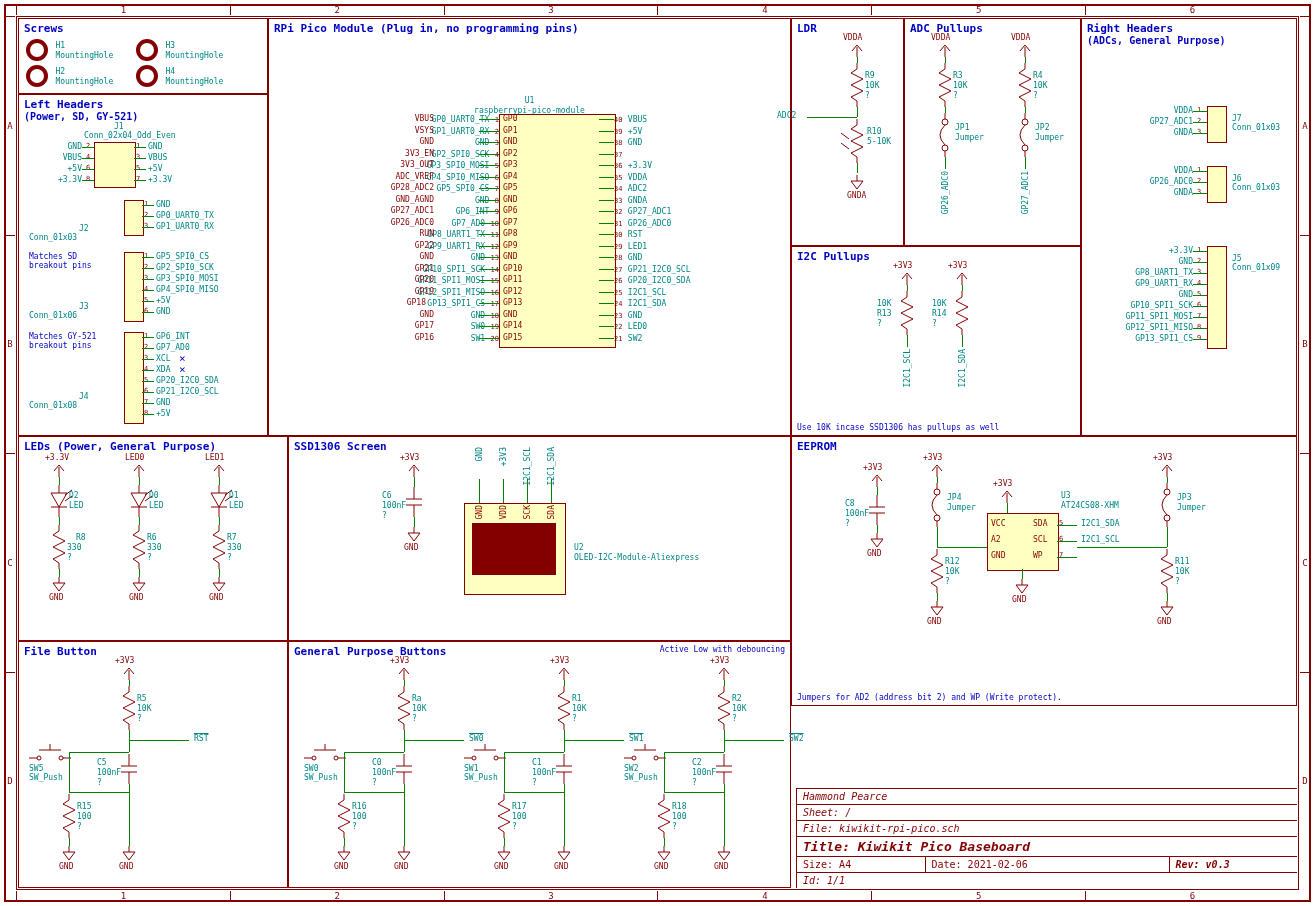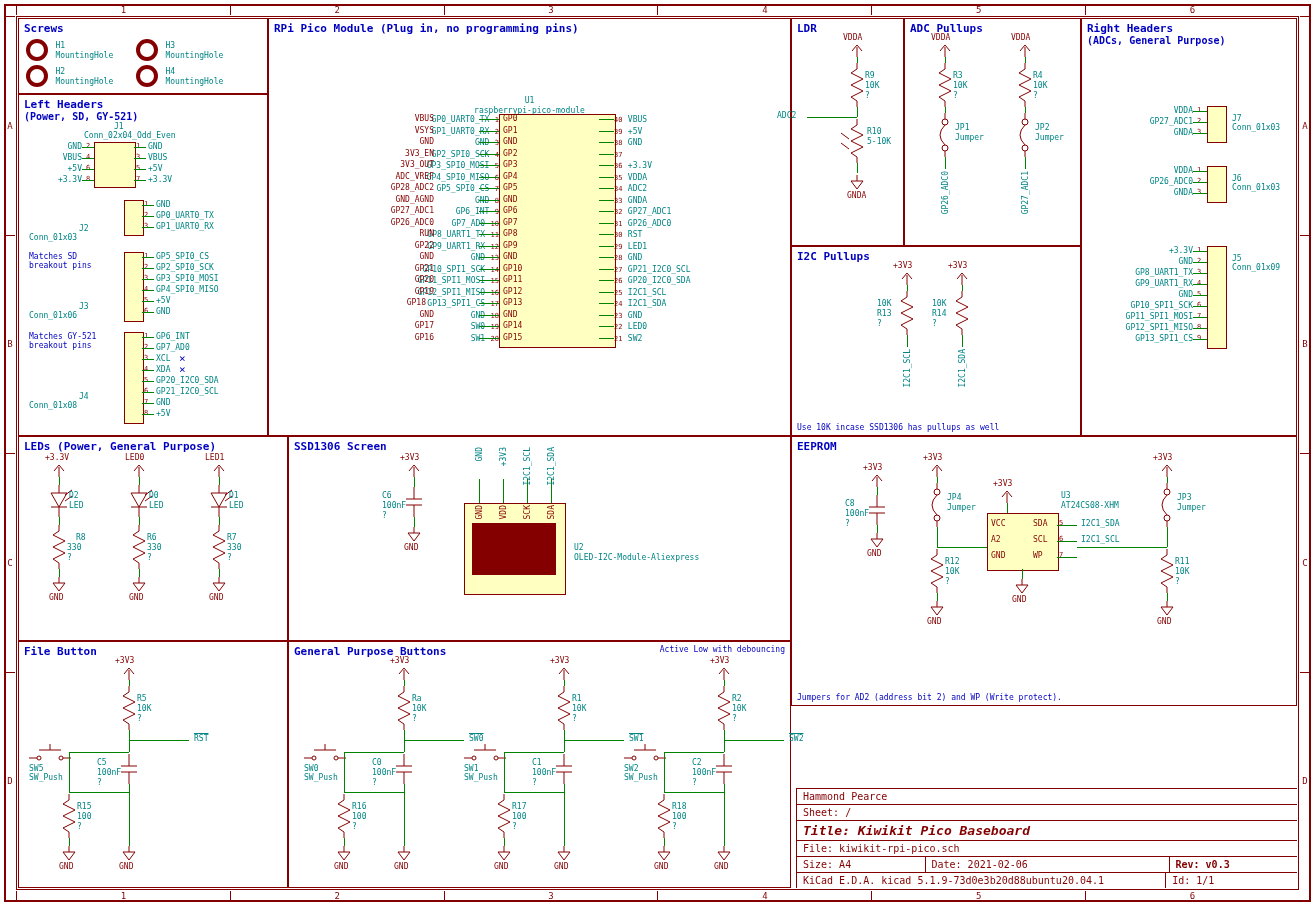--- a/index.html
+++ b/index.html
@@ -103,21 +103,21 @@
   }
   .title-block .row {
     border-bottom: 1px solid #840000;
     display: flex;
   }
   .title-block .row:last-child { border-bottom: none; }
   .title-block .cell {
     padding: 2px 6px;
     border-right: 1px solid #840000;
   }
-  .title-block .cell:last-child { border-right: none; }
+  .title-block .cell:last-child { border-right: none; font-style: italic; }
   .oled {
     position: absolute;
     border: 1px solid #840000;
     background: #ffffc2;
   }
   .oled-screen {
     position: absolute;
     background: #840000;
   }
   .hole {
@@ -1148,29 +1148,28 @@
   </div>
 
   <div class="title-block">
     <div class="row">
         <div class="cell" style="flex:1">Hammond Pearce</div>
       </div>
     <div class="row">
         <div class="cell" style="flex:1">Sheet: /</div>
       </div>
     <div class="row">
+        <div class="cell" style="flex:1">File: kiwikit-rpi-pico.sch</div>
+      </div>
+    <div class="row">
         <div class="cell" style="flex:1;font-weight:bold;font-style:italic;font-size:13px">Title: Kiwikit Pico Baseboard</div>
-      </div>
-    <div class="row">
-        <div class="cell" style="flex:1">File: kiwikit-rpi-pico.sch</div>
       </div>
     <div class="row">
       <div class="cell" style="flex:1">Size: A4</div>
       <div class="cell" style="flex:2">Date: 2021-02-06</div>
       <div class="cell" style="flex:1;font-weight:bold">Rev: v0.3</div>
     </div>
     <div class="row">
-      <div class="cell" style="flex:3">KiCad E.D.A.  kicad 5.1.9-73d0e3b20d88ubuntu20.04.1</div>
       <div class="cell" style="flex:1">Id: 1/1</div>
     </div>
   </div>
 
 </div>
 
 </body></html>

